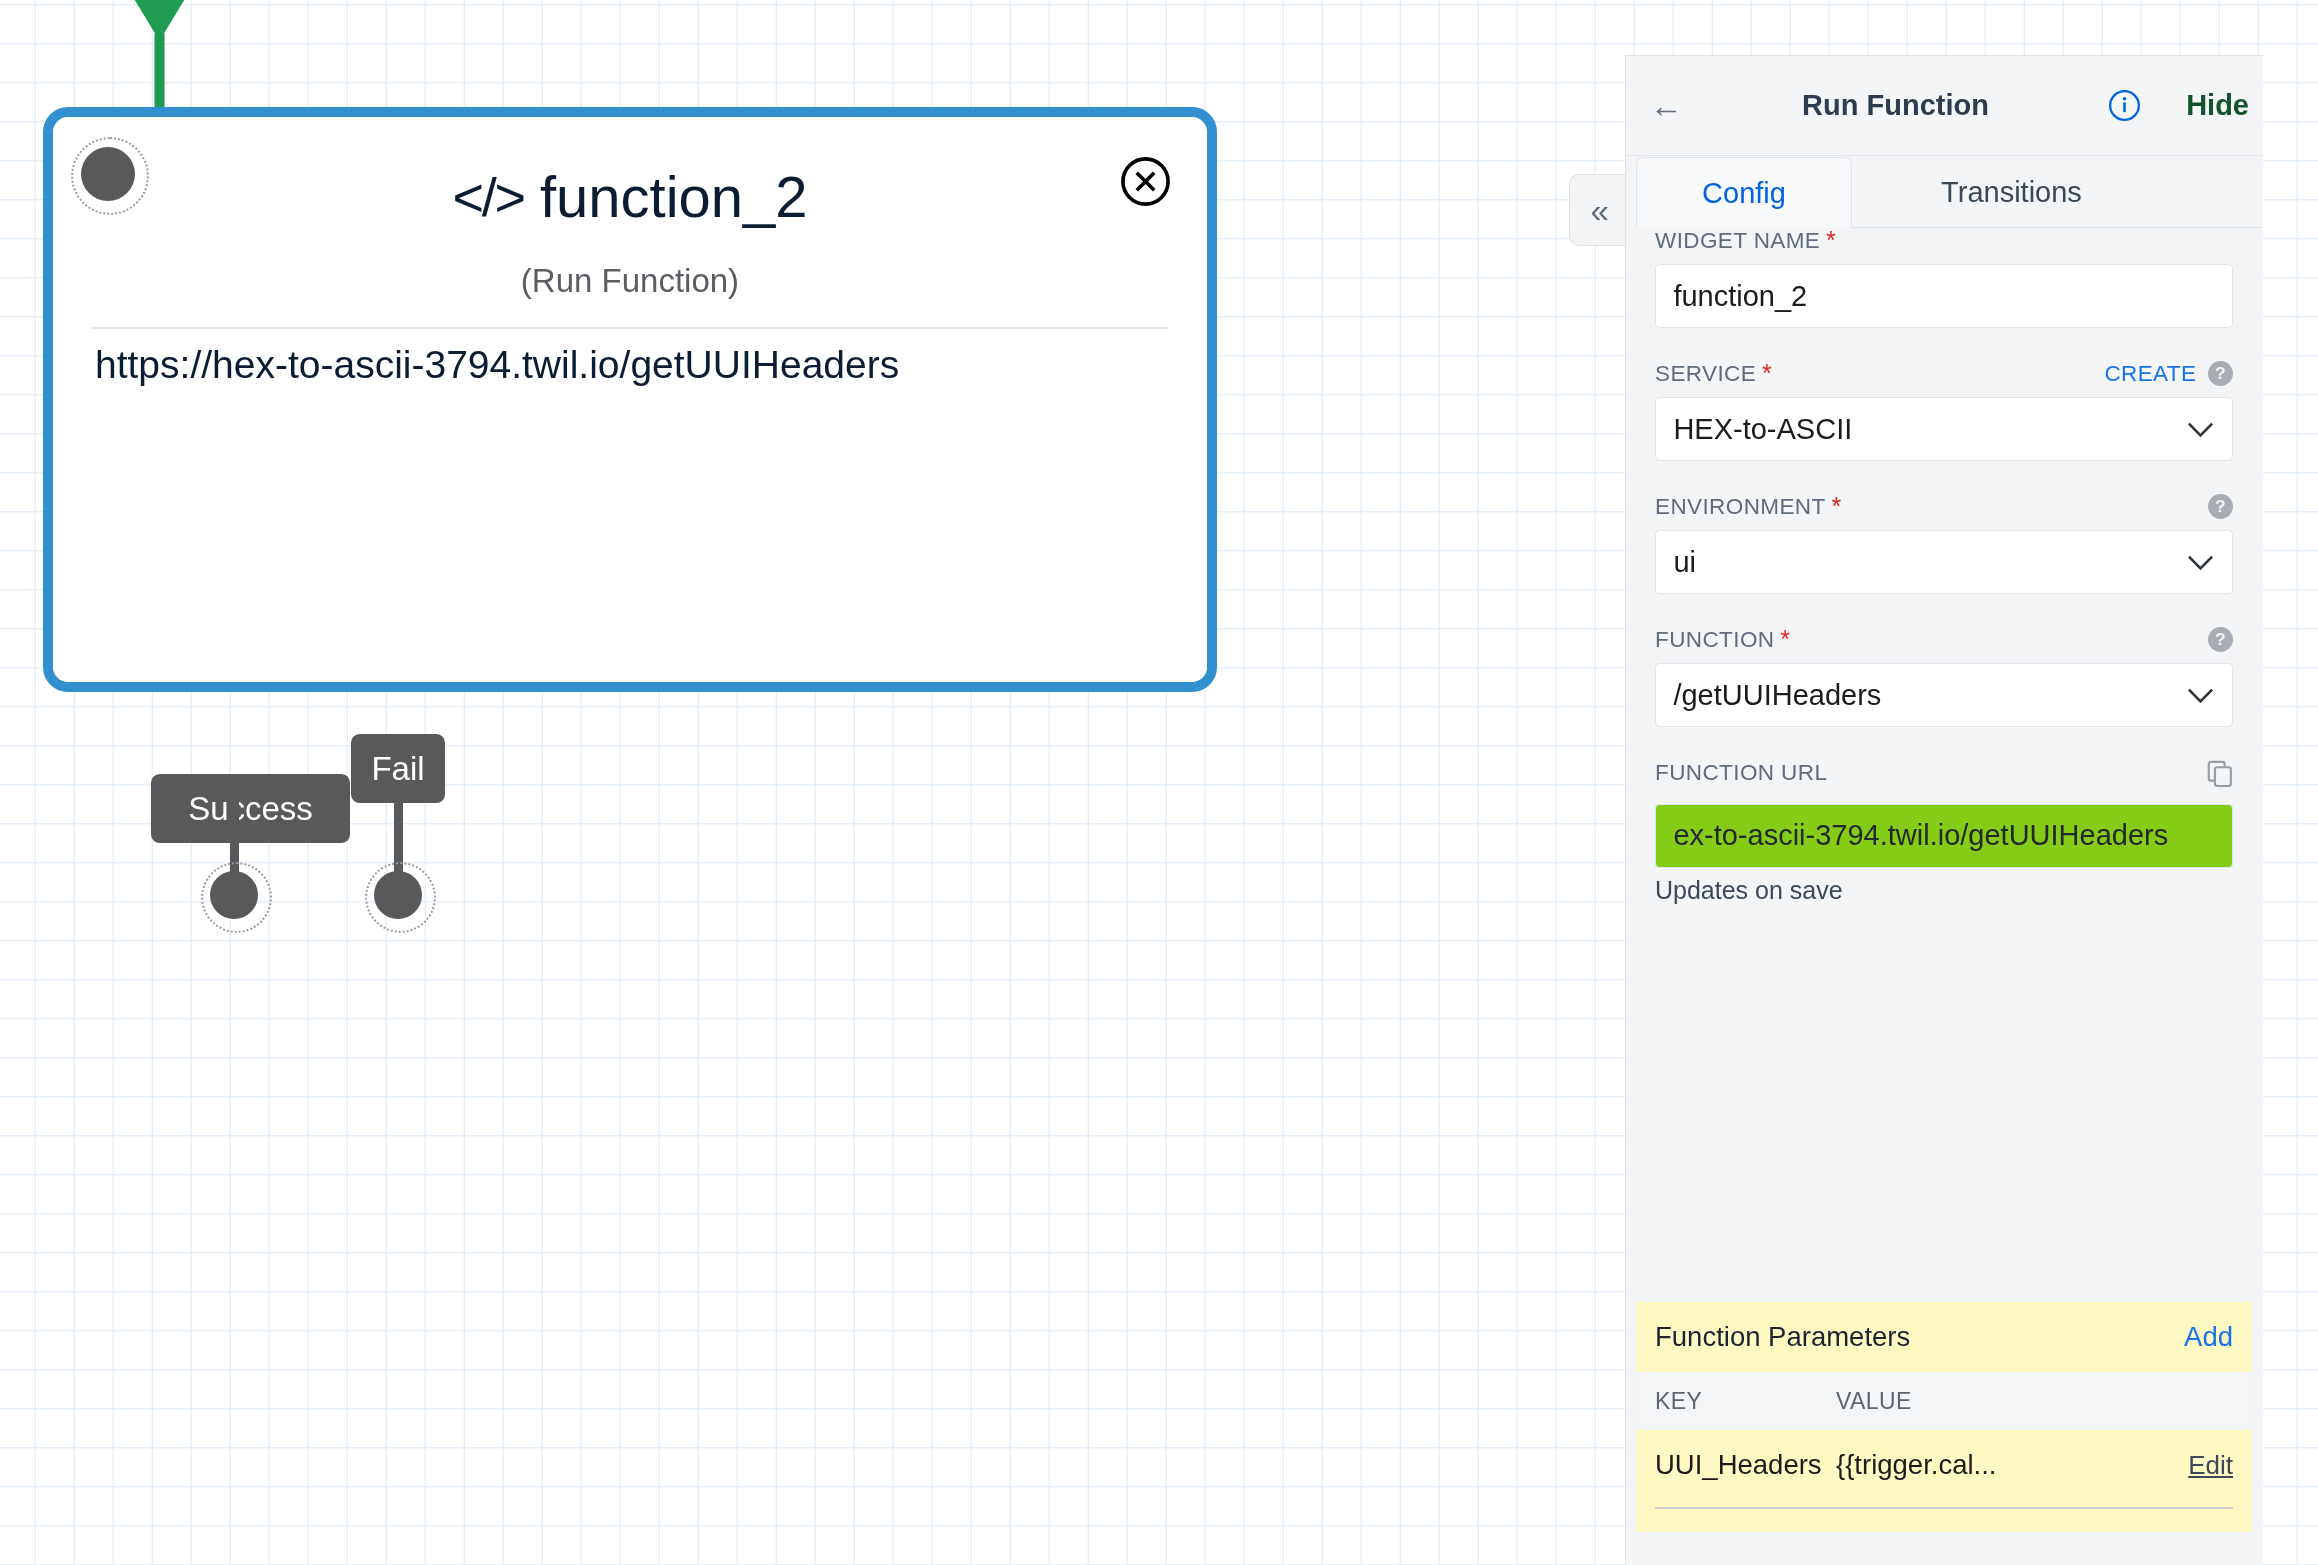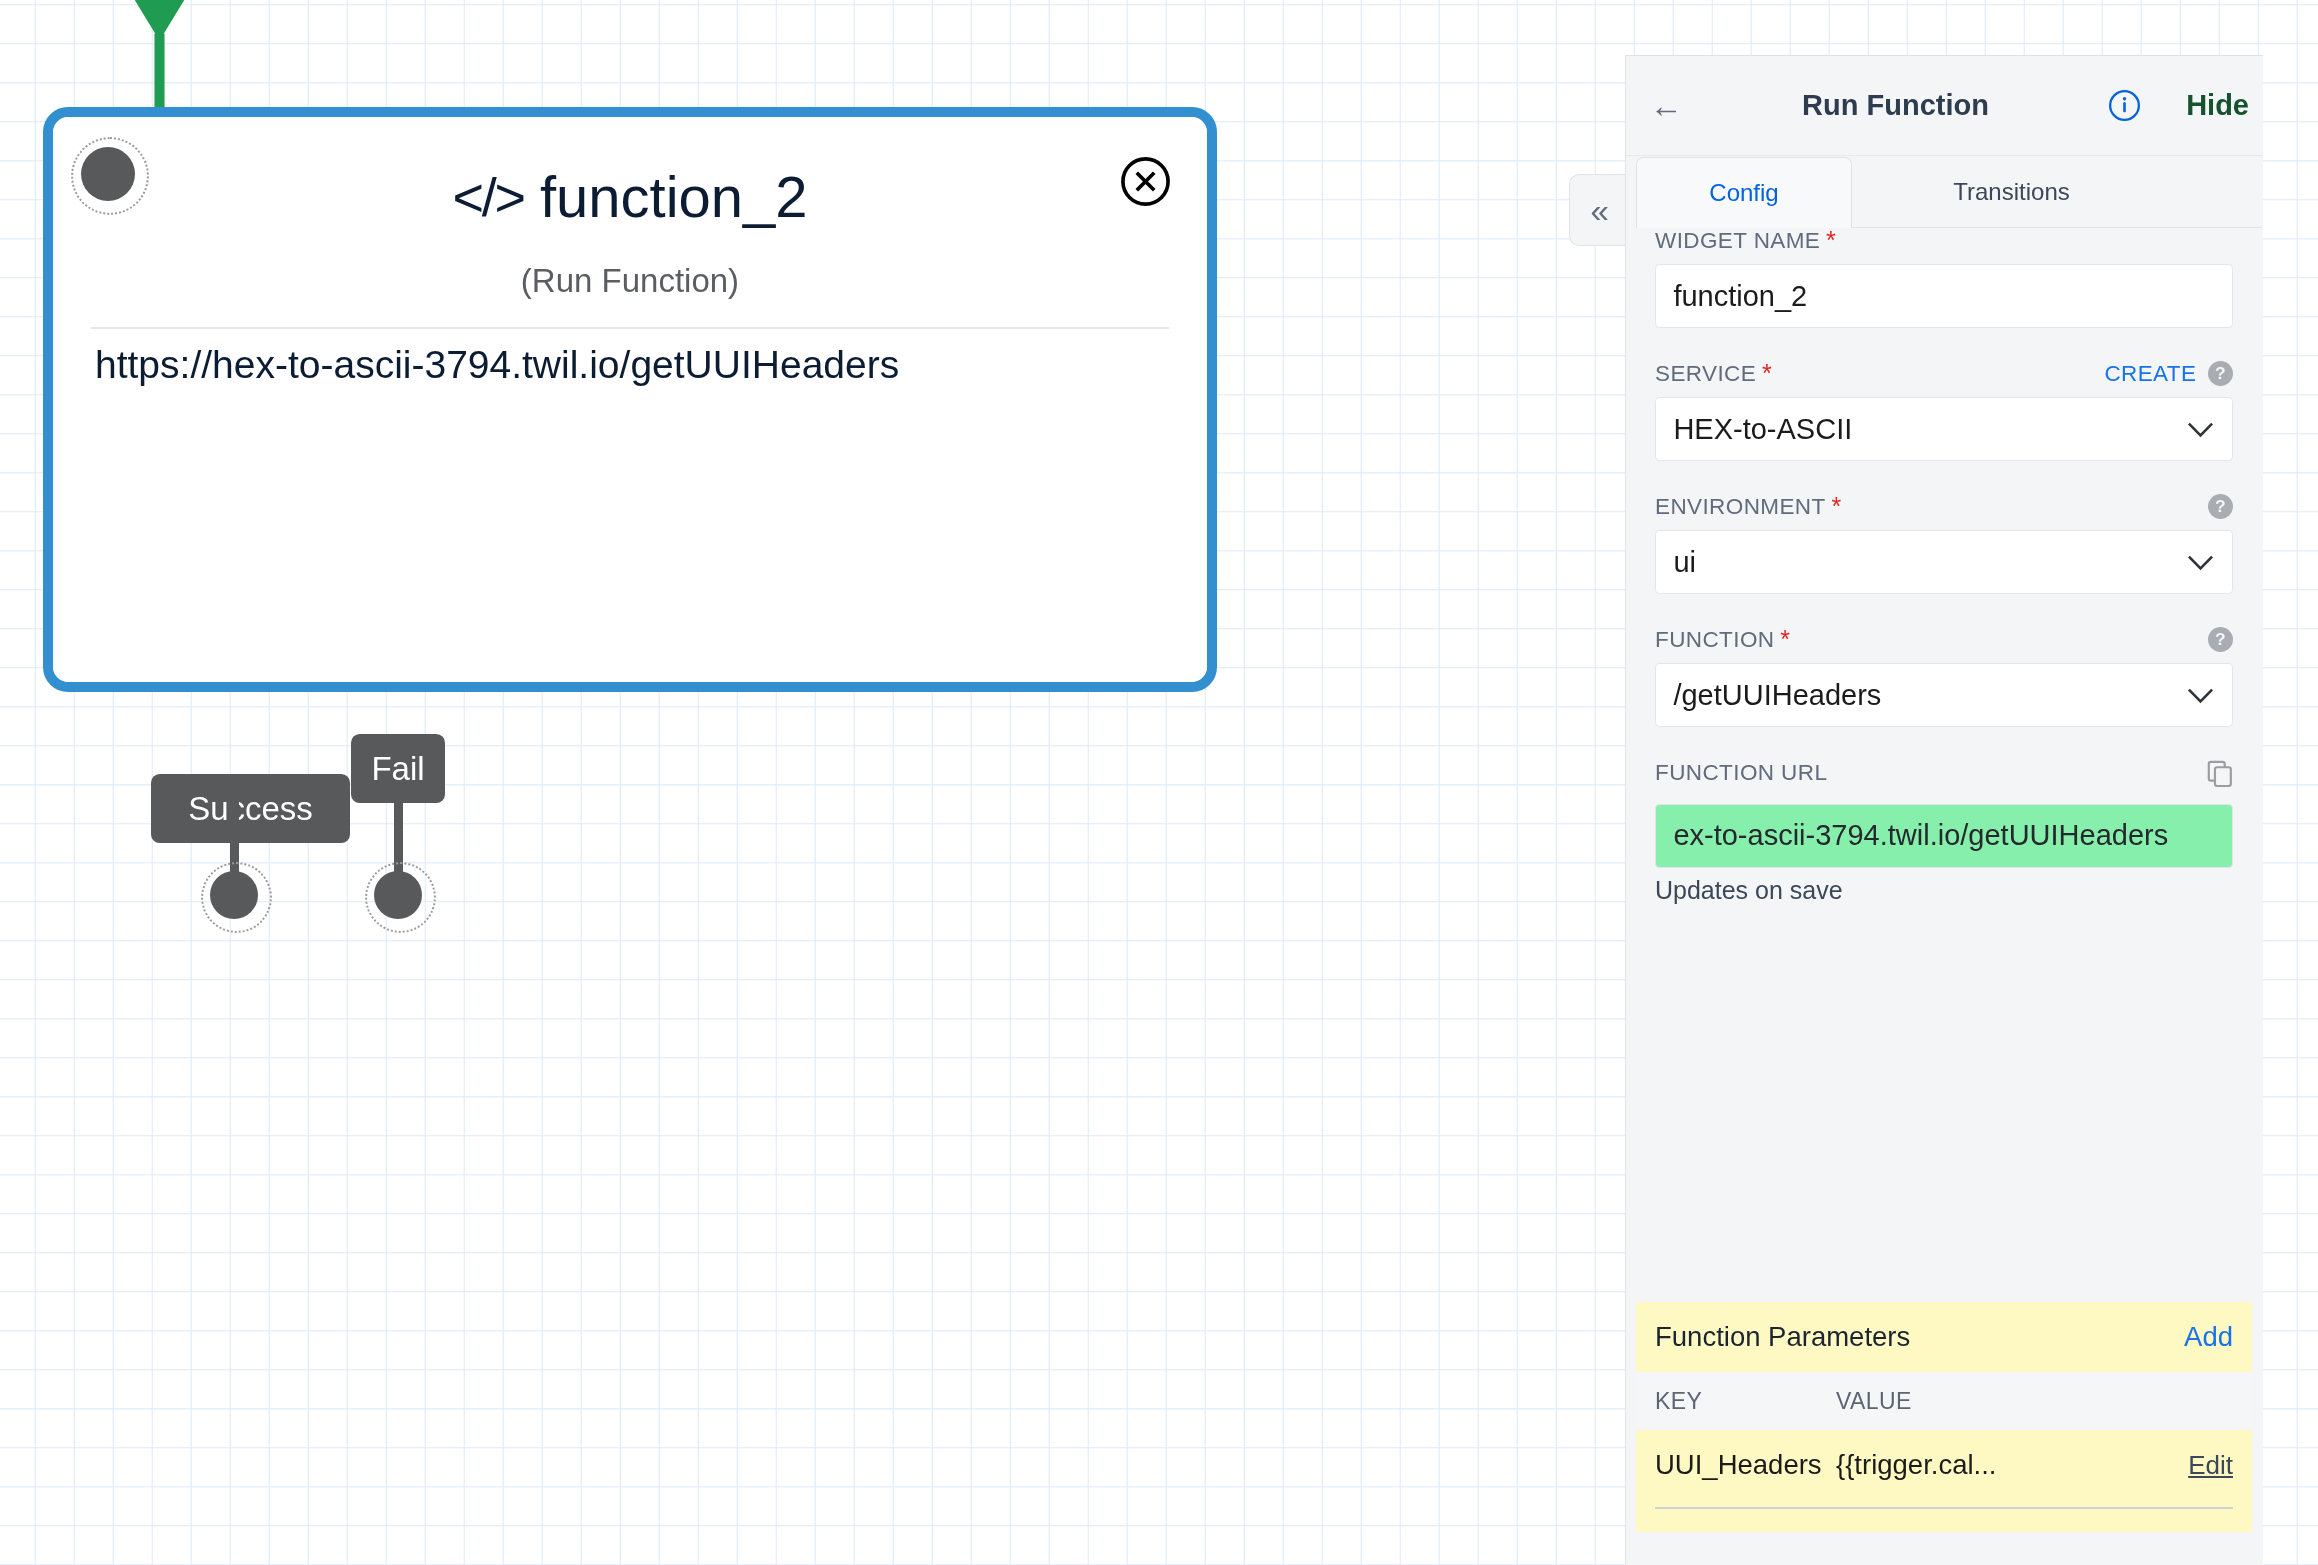--- a/index.html
+++ b/index.html
@@ -166,21 +166,21 @@
   #hide-link {
     width: 109px; font-size: 29px; font-weight: bold;
     color: #14532d; padding-right: 13px; text-align: right;
   }
 
   
   #tabs { position: absolute; left: 0; top: 101px; width: 636px; height: 71px; }
   .tab {
     position: absolute; top: 0; height: 71px;
     display: flex; align-items: center; justify-content: center;
-    font-size: 24px;
+    font-size: 29px;
   }
   #tab-config {
     left: 10px; width: 216px;
     background: #f8f9fa; color: #0263e0;
     border: 1.4px solid #dfe2e6; border-bottom: none;
     border-radius: 7.2px 7.2px 0 0;
   }
   #tab-transitions {
     left: 226px; width: 319px;
     color: #3c4858;
@@ -214,21 +214,21 @@
   }
 
   .input {
     width: 578px; height: 64px;
     background: #ffffff; border: 1.4px solid #e3e5e8;
     border-radius: 4.3px;
     display: flex; align-items: center;
     padding: 0 17.4px;
     font-size: 29px; color: #1b1b1b;
   }
-  .input.readonly { background: #86efac; color: #24292e; }
+  .input.readonly { background: #84cc16; color: #24292e; }
   .select { justify-content: space-between; }
   .chev { font-size: 25px; color: #2e3338; line-height: 1; }
   .hint { font-size: 25px; color: #3c4858; margin-top: 8.7px; }
 
   .gap { height: 33px; }
 
   
   #params {
     position: absolute; left: 10px; top: 1246px;
     width: 616px; height: 230px;

